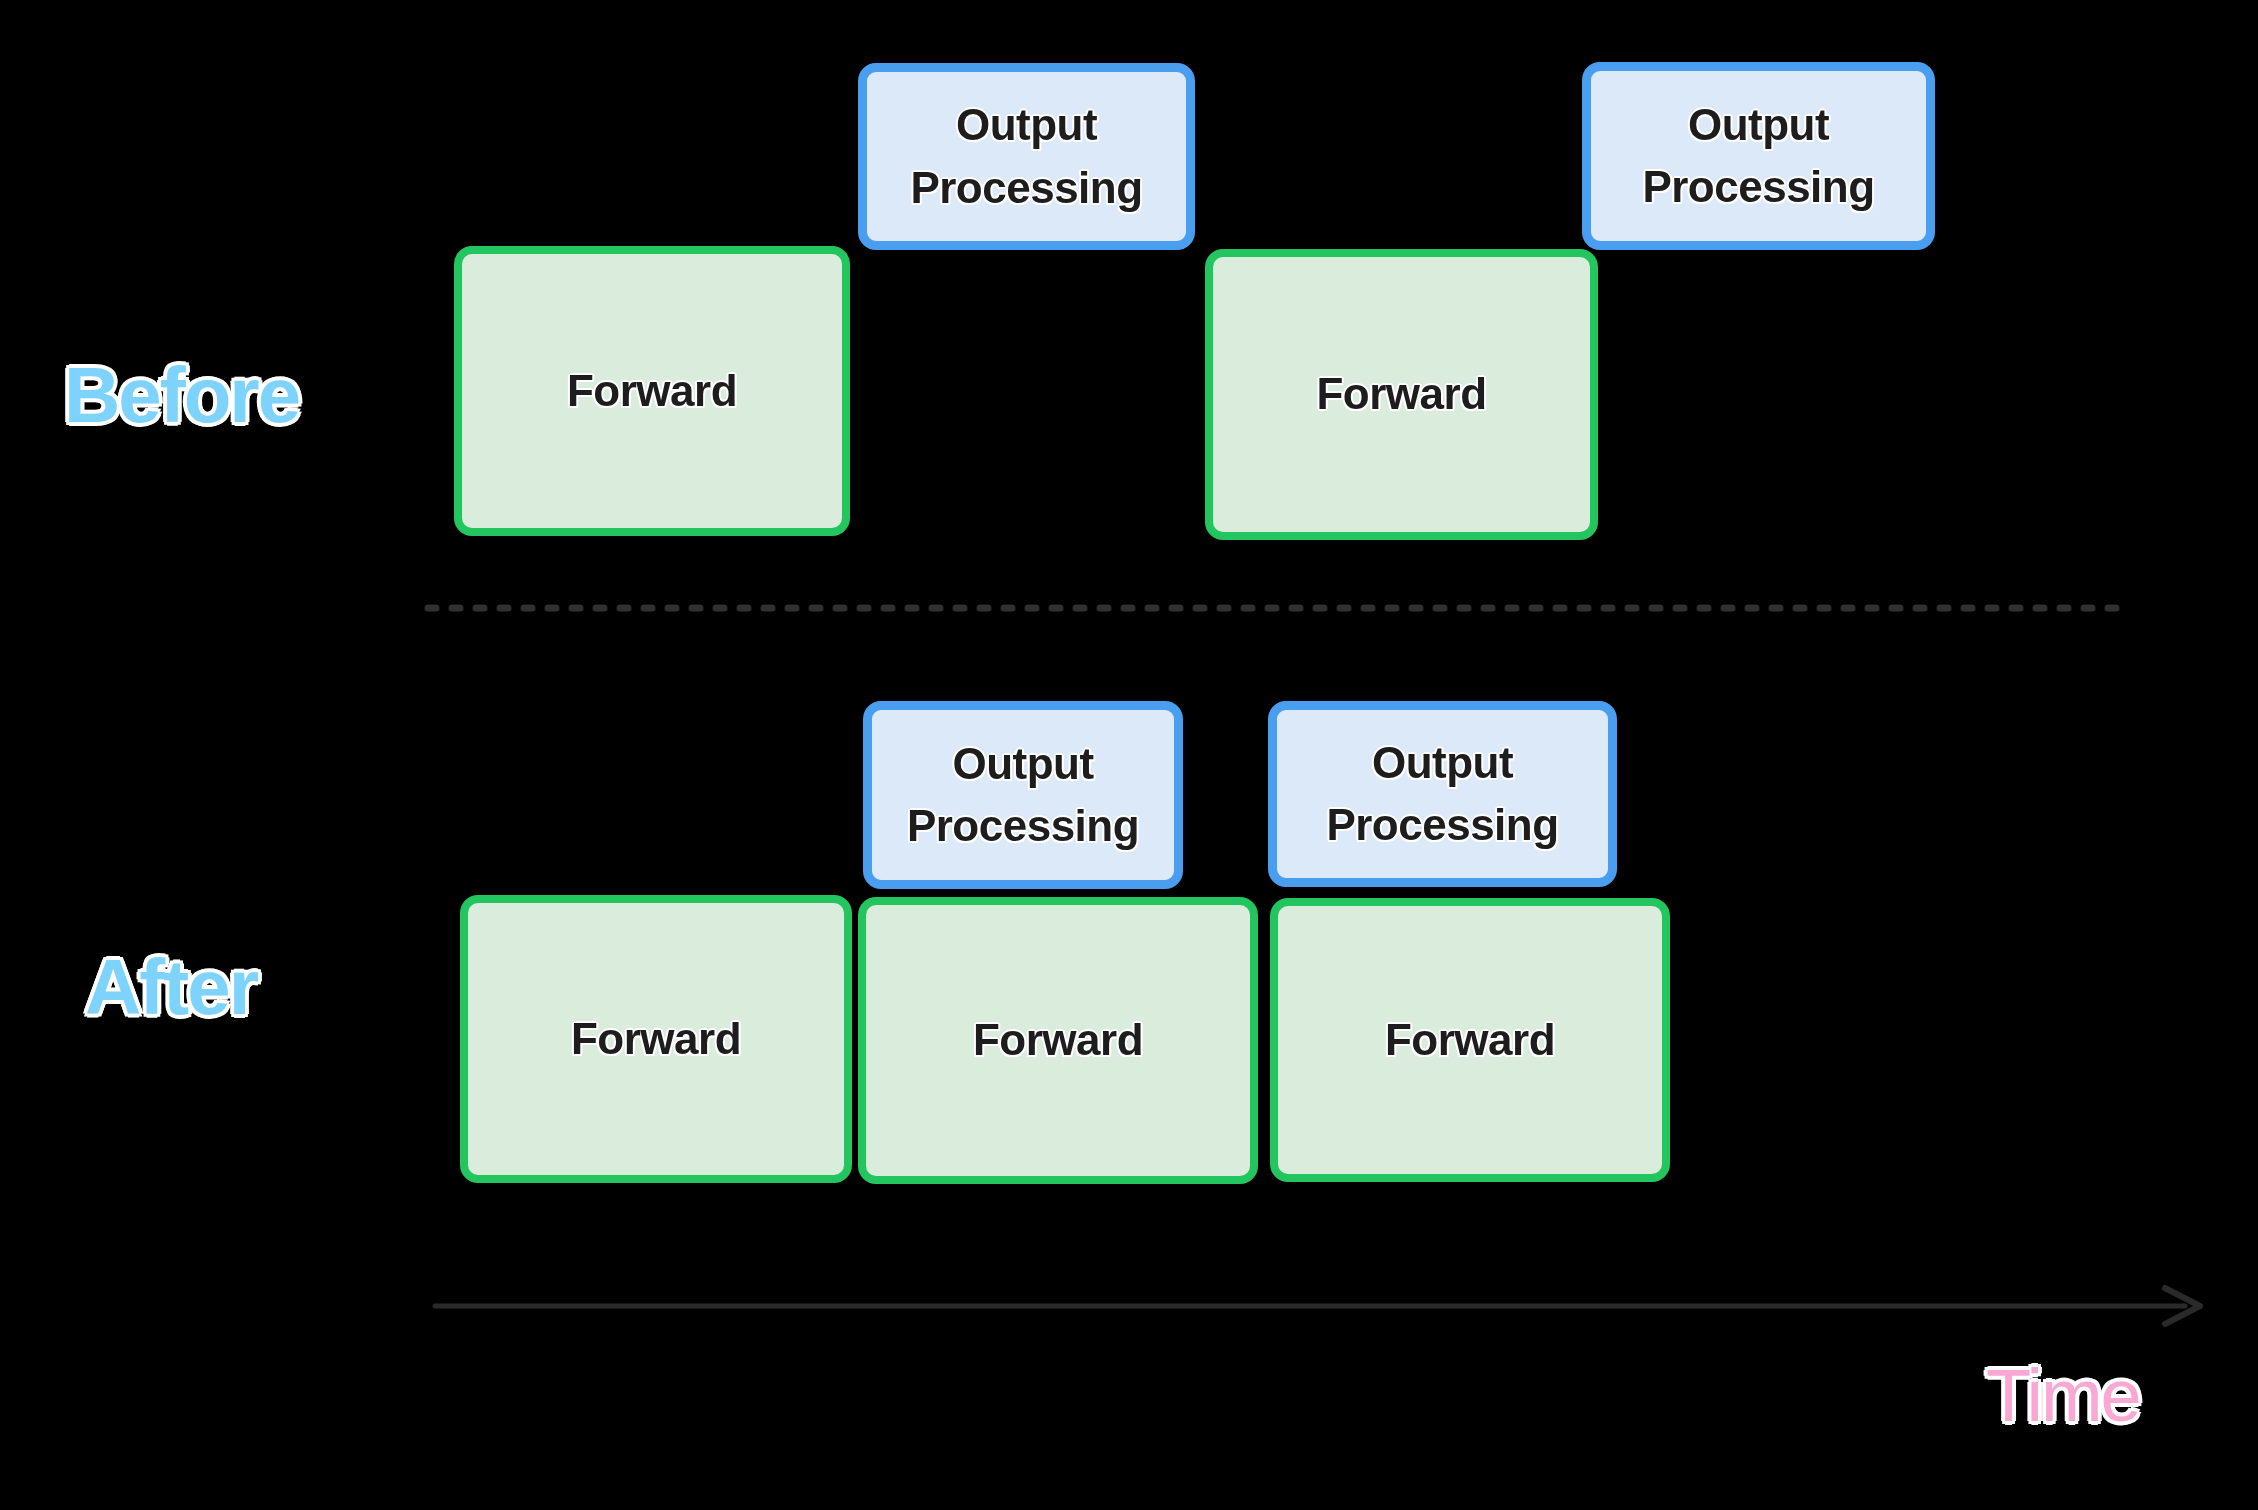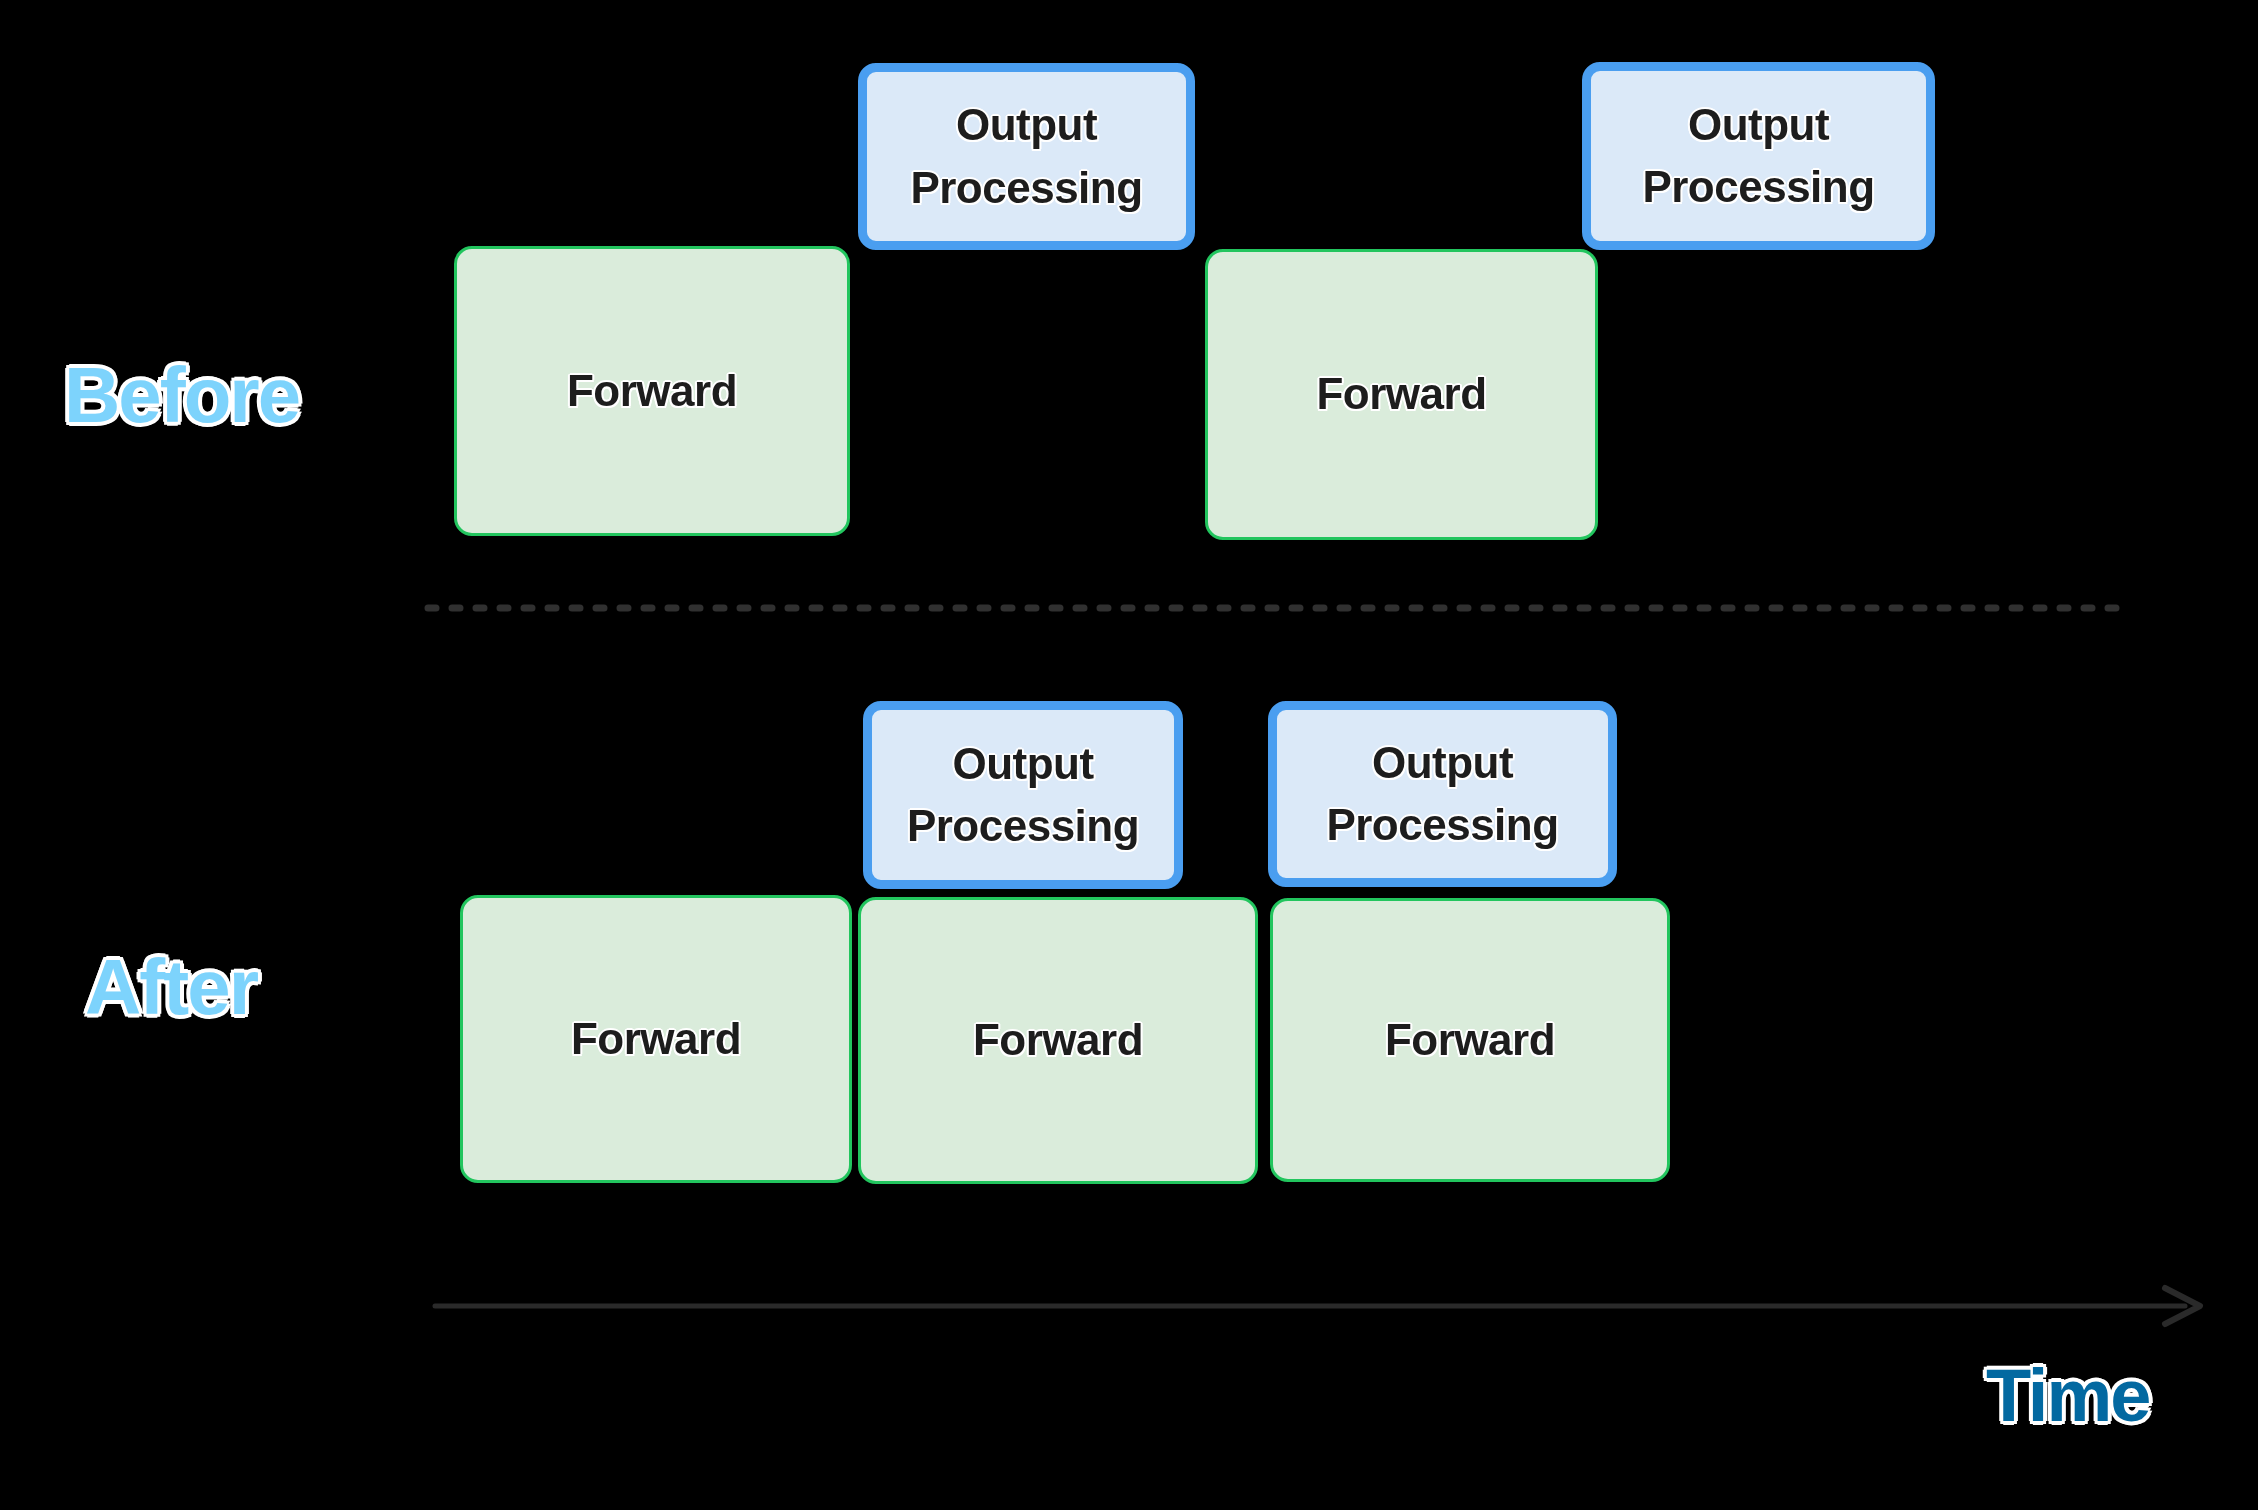--- a/index.html
+++ b/index.html
@@ -22,21 +22,21 @@
     box-sizing: border-box;
     border-radius: 18px;
     display: flex;
     align-items: center;
     justify-content: center;
     text-align: center;
     padding: 8px 4px;
   }
   .box.green {
     background: #daecdb;
-    border: 3px solid #22c55e;
+    border: 8px solid #22c55e;
   }
   .box.blue {
     background: #dbe9f8;
     border: 9px solid #4a9ef0;
   }
   .box-text {
     font-size: 44px;
     font-weight: 700;
     line-height: 1.42;
     color: #1d1d1d;
@@ -57,23 +57,23 @@
       4px 0 0 #ffffff, -4px 0 0 #ffffff, 0 4px 0 #ffffff, 0 -4px 0 #ffffff,
       3px 3px 0 #ffffff, -3px 3px 0 #ffffff,
       3px -3px 0 #ffffff, -3px -3px 0 #ffffff;
   }
   #before-label { left: 64px;  top: 356px; }
   #after-label  { left: 85px;  top: 904px; margin-top: 44px; }
   #time-label   {
     position: absolute;
     left: 1986px; top: 1359px;
     font-size: 74px;
-    font-weight: 700;
+    font-weight: 400;
     line-height: 1;
-    color: #0369a1;
+    color: #f9a8d4;
     letter-spacing: -2px;
     text-shadow:
       4px 0 0 #ffffff, -4px 0 0 #ffffff, 0 4px 0 #ffffff, 0 -4px 0 #ffffff,
       3px 3px 0 #ffffff, -3px 3px 0 #ffffff,
       3px -3px 0 #ffffff, -3px -3px 0 #ffffff;
   }
 
   
   #b-f1 { left: 454px;  top: 246px; width: 396px; height: 290px; }
   #b-o1 { left: 858px;  top: 63px;  width: 337px; height: 187px; }

